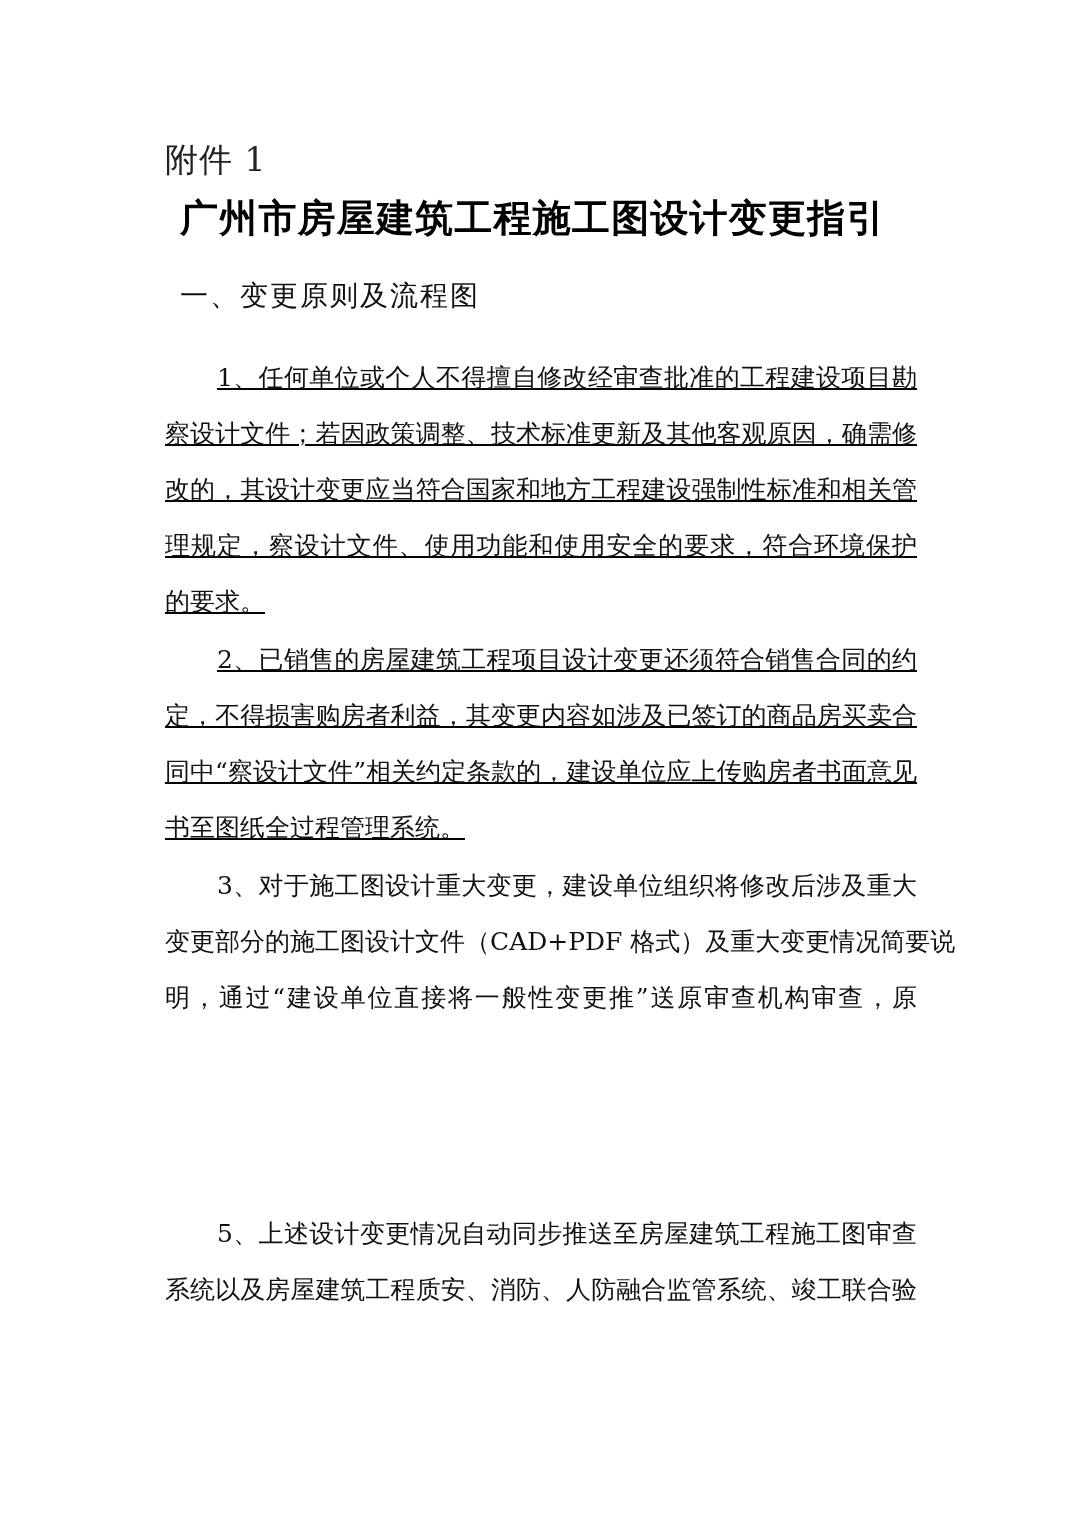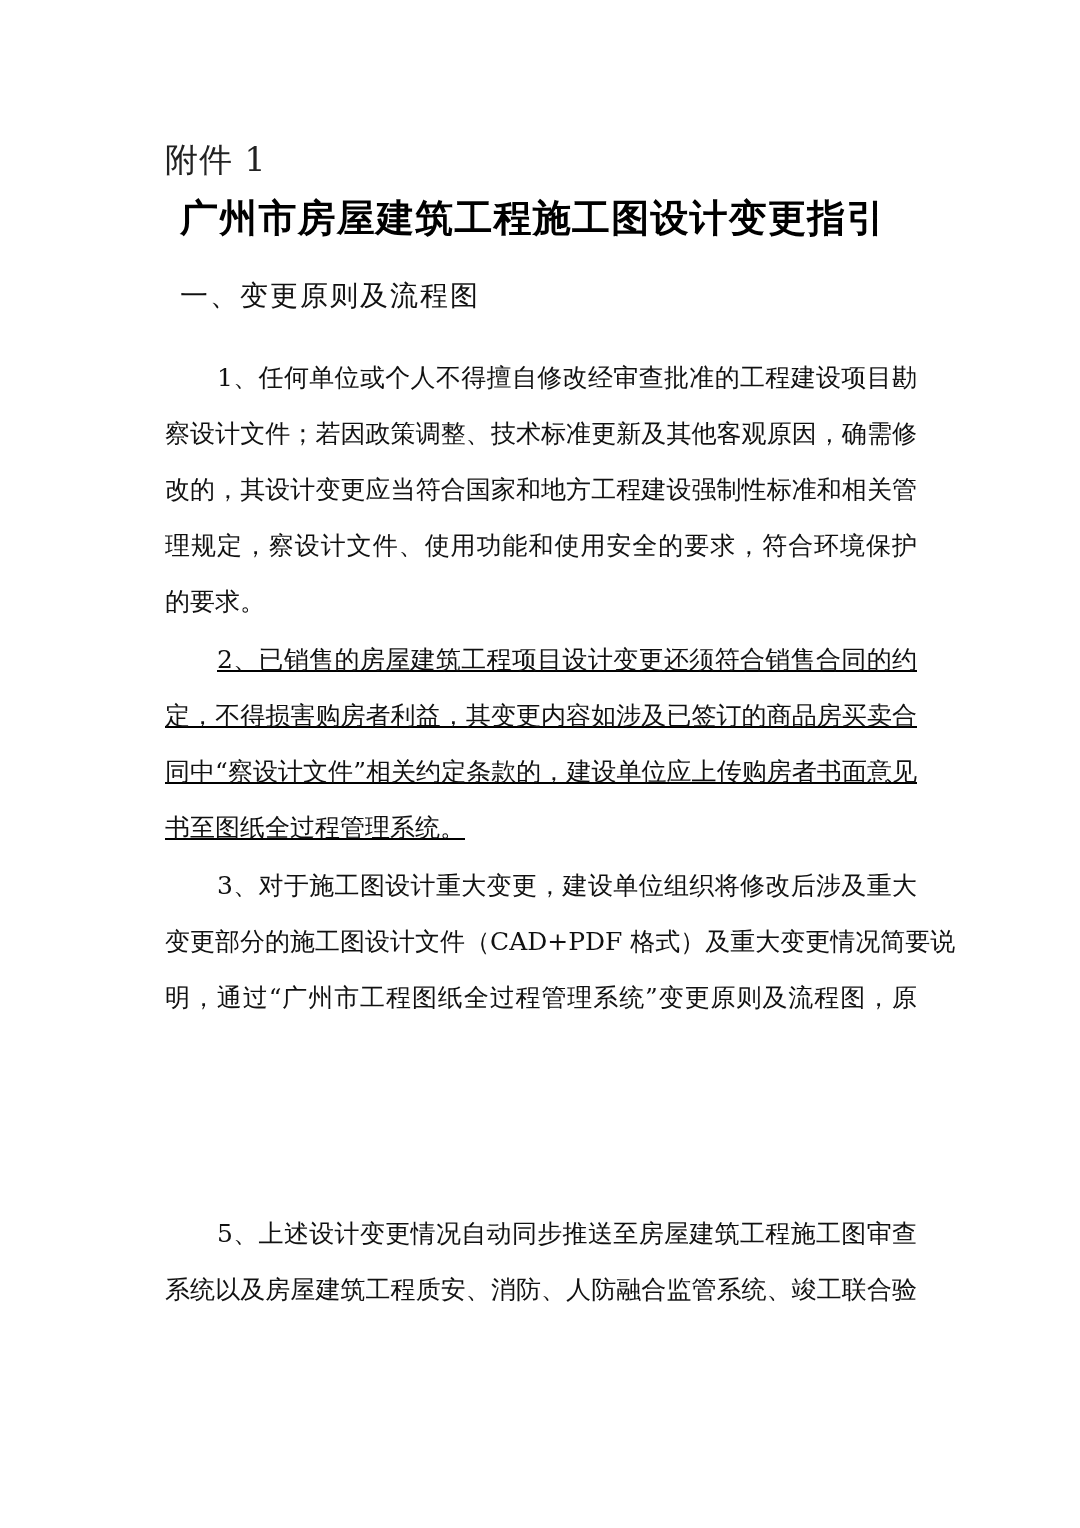--- a/index.html
+++ b/index.html
@@ -81,39 +81,39 @@
 <body>
 
 <div class="page">
 
   <div class="attachment-label">附件 1</div>
 
   <div class="doc-title">广州市房屋建筑工程施工图设计变更指引</div>
 
   <div class="section-heading">一、变更原则及流程图</div>
 
-  <div class="body-block" style="top:350px;">
+  <div class="body-block" style="top:350px;text-decoration:underline;">
     <span class="line first">1、任何单位或个人不得擅自修改经审查批准的工程建设项目勘</span>
     <span class="line">察设计文件；若因政策调整、技术标准更新及其他客观原因，确需修</span>
     <span class="line">改的，其设计变更应当符合国家和地方工程建设强制性标准和相关管</span>
     <span class="line">理规定，察设计文件、使用功能和使用安全的要求，符合环境保护</span>
     <span class="line last">的要求。</span>
   </div>
 
   <div class="body-block" style="top:632px;text-decoration:underline;">
     <span class="line first">2、已销售的房屋建筑工程项目设计变更还须符合销售合同的约</span>
     <span class="line">定，不得损害购房者利益，其变更内容如涉及已签订的商品房买卖合</span>
     <span class="line">同中“察设计文件”相关约定条款的，建设单位应上传购房者书面意见</span>
     <span class="line last">书至图纸全过程管理系统。</span>
   </div>
 
   <div class="body-block" style="top:858px;">
     <span class="line first">3、对于施工图设计重大变更，建设单位组织将修改后涉及重大</span>
     <span class="line">变更部分的施工图设计文件（CAD+PDF 格式）及重大变更情况简要说</span>
-    <span class="line">明，通过“广州市工程图纸全过程管理系统”变更原则及流程图，原</span>
+    <span class="line">明，通过“建设单位直接将一般性变更推”送原审查机构审查，原</span>
   </div>
 
 
   <div class="body-block" style="top:1206px;">
     <span class="line first">5、上述设计变更情况自动同步推送至房屋建筑工程施工图审查</span>
     <span class="line">系统以及房屋建筑工程质安、消防、人防融合监管系统、竣工联合验</span>
   </div>
 
 </div>
 

